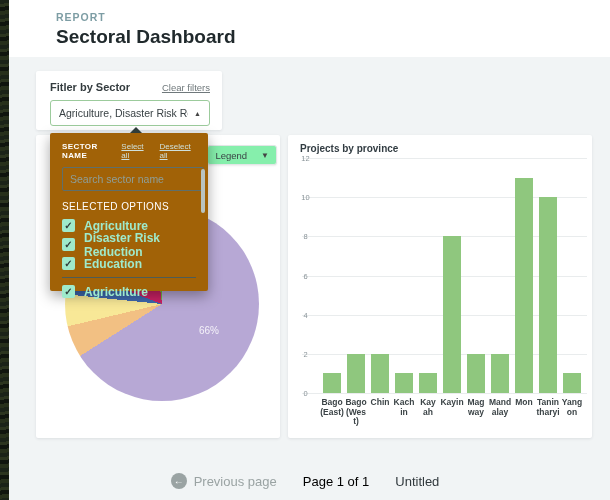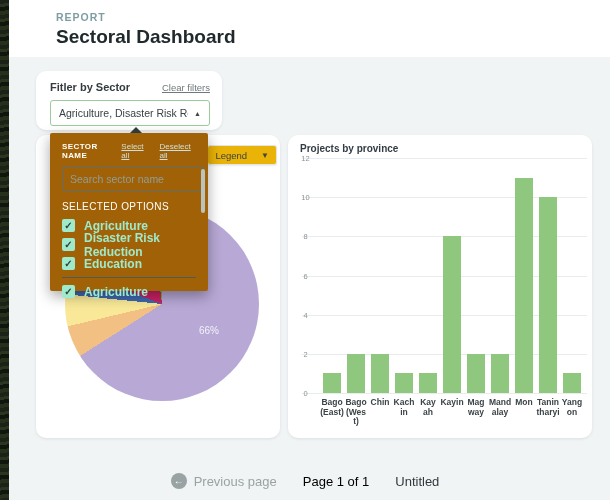--- a/index.html
+++ b/index.html
@@ -11,21 +11,21 @@
   .left-strip { position:absolute; left:0; top:0; width:9px; height:500px;
     background:
       repeating-linear-gradient(173deg, #1b2318 0 4px, #2c351f 4px 7px, #10150e 7px 11px, #27301b 11px 15px),
       #1b2318; }
 
   
   .header { position:absolute; left:9px; top:0; width:601px; height:57px; background:#ffffff; padding:11px 0 0 47px; }
   .eyebrow { font-size:10.5px; font-weight:bold; letter-spacing:1px; color:#7d9da4; }
   .page-title { font-size:19px; font-weight:600; color:#20292c; margin-top:3px; }
 
-  .card { position:absolute; background:#fff; border-radius:10px; box-shadow:0 1px 3px rgba(40,50,60,.10); }
+  .card { position:absolute; background:#fff; border-radius:2px; box-shadow:0 1px 3px rgba(40,50,60,.10); }
 
   
   .filter-card { left:36px; top:71px; width:186px; height:59px; padding:10px 12px 0 14px; }
   .filter-head { display:flex; justify-content:space-between; align-items:baseline; }
   .filter-label { font-size:11px; font-weight:bold; color:#333b3e; }
   .clear-link { font-size:9.5px; color:#6f787b; text-decoration:underline; cursor:pointer; }
   .sector-select { margin-top:7px; height:26px; border:1px solid #9ccb9c; border-radius:3px; background:#fff;
     display:flex; align-items:center; justify-content:space-between; padding:0 8px; cursor:pointer; }
   .sector-select .val { font-size:10.5px; color:#3a4245; white-space:nowrap; overflow:hidden; }
   .sector-select .caret { font-size:7px; color:#444; margin-left:6px; }
@@ -47,21 +47,21 @@
   .options-cap { margin-top:10px; font-size:10px; font-weight:normal; letter-spacing:.4px; color:#ffffff; }
   .opt-list { margin-top:4px; }
   .opt-row { display:flex; align-items:center; height:19px; cursor:pointer; }
   .cb { width:13px; height:13px; background:#9feacb; border-radius:2px; color:#2f3d3a; font-size:10px;
     line-height:13px; text-align:center; font-weight:bold; flex:0 0 13px; }
   .opt-label { margin-left:9px; font-size:12px; font-weight:bold; color:#9feacb; }
   .opt-divider { height:1px; background:#4d5c57; margin:4px 2px 4px 0; }
 
   
   .pie-card { left:36px; top:135px; width:244px; height:303px; }
-  .legend-btn { position:absolute; top:10px; right:3px; height:20px; background:#eab308; border:1px solid #e2e6e6;
+  .legend-btn { position:absolute; top:10px; right:3px; height:20px; background:#86efac; border:1px solid #e2e6e6;
     border-radius:3px; box-shadow:0 1px 2px rgba(0,0,0,.08); display:flex; align-items:center; gap:14px;
     padding:0 7px; cursor:pointer; }
   .legend-btn .txt { font-size:9.5px; color:#3a4245; }
   .legend-btn .caret { font-size:8px; color:#444; }
   .pie { position:absolute; left:29px; top:72px; width:194px; height:194px; border-radius:50%; }
   .pie-label { position:absolute; left:163px; top:190px; font-size:10px; color:rgba(255,255,255,.85); }
 
   
   .bar-card { left:288px; top:135px; width:304px; height:303px; }
   .bar-title { position:absolute; left:12px; top:8px; font-size:10px; font-weight:bold; color:#323c42; }

